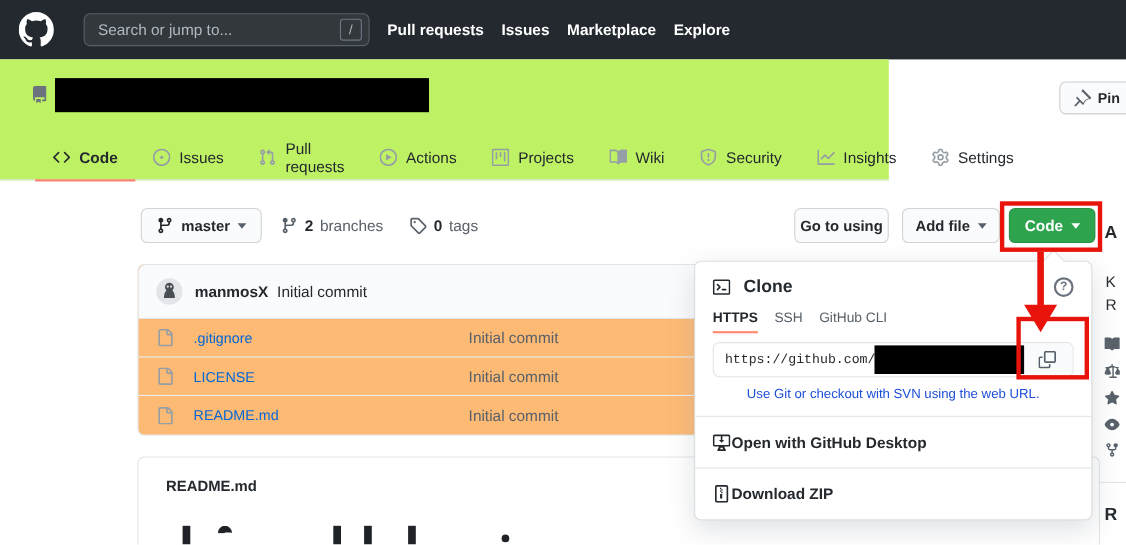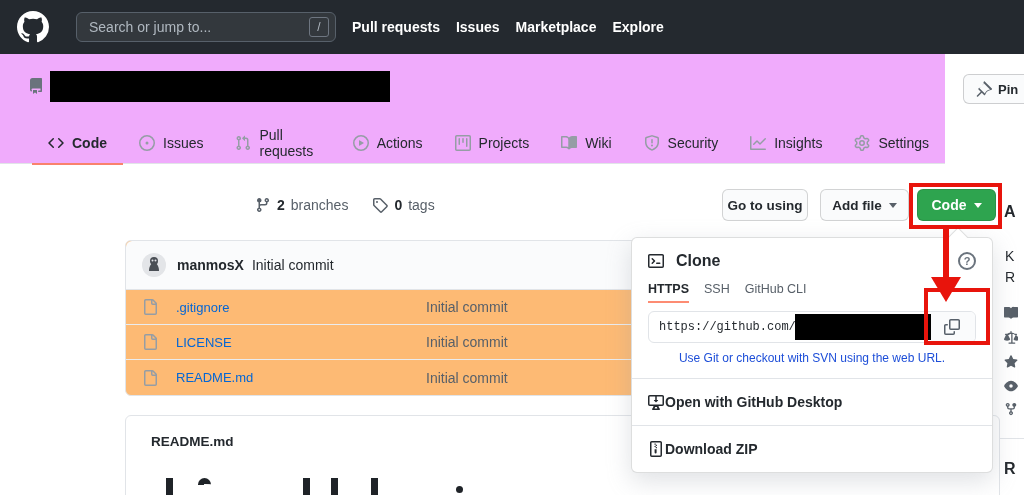--- a/index.html
+++ b/index.html
@@ -12,21 +12,21 @@
   .topbar { position:absolute; left:0; top:0; width:1024px; height:54px; background:#24292f; display:flex; align-items:center; }
   .gh-logo { margin-left:17px; color:#fff; }
   .search-wrap { position:relative; margin-left:27px; width:260px; }
   .search-input { width:260px; height:30px; background:rgba(255,255,255,0.07); border:1px solid #57606a; border-radius:6px; color:#c9d1d9; font-size:14px; padding:0 34px 0 12px; font-family:"Liberation Sans",sans-serif; outline:none; }
   .search-input::placeholder { color:#b0b8c0; }
   .slash-badge { position:absolute; right:7px; top:5px; width:20px; height:20px; border:1px solid #6e7681; border-radius:3px; color:#b0b8c0; font-size:12px; display:flex; align-items:center; justify-content:center; }
   .top-links { display:flex; gap:16px; margin-left:16px; }
   .top-link { color:#fff; font-size:14px; font-weight:700; text-decoration:none; white-space:nowrap; }
 
   
-  .repo-area { position:absolute; left:0; top:54px; width:945px; height:110px; background:#f0abfc; border-bottom:1px solid #e1e4e8; }
+  .repo-area { position:absolute; left:0; top:54px; width:808px; height:110px; background:#bef264; border-bottom:1px solid #e1e4e8; }
   .repo-icon { position:absolute; left:28px; top:24px; color:#6a737d; }
   .repo-name-redaction { position:absolute; left:50px; top:17px; width:340px; height:31px; background:#000; }
   .pin-btn { position:absolute; left:963px; top:20px; height:30px; width:76px; background:#fafbfc; border:1px solid rgba(27,31,35,0.2); border-radius:6px; display:flex; align-items:center; gap:6px; padding:0 12px; font-size:13px; font-weight:600; color:#24292e; cursor:pointer; }
   .pin-btn svg { color:#586069; }
 
   .repo-tabs { position:absolute; left:32px; top:68px; height:42px; display:flex; }
   .repo-tab { display:flex; align-items:center; gap:8px; padding:0 16px; font-size:14px; color:#24292e; cursor:pointer; position:relative; }
   .repo-tab svg { color:#959da5; }
   .repo-tab.active { font-weight:700; }
   .repo-tab.active svg { color:#24292e; }
@@ -204,20 +204,29 @@
         <span>
             <svg width="16" height="16" viewBox="0 0 16 16" fill="currentColor">
               <path d="M8 0a8.2 8.2 0 0 1 .701.031C9.444.095 9.99.645 10.16 1.29l.288 1.107c.018.066.079.158.212.224.231.114.454.243.668.386.123.082.233.09.299.071l1.103-.303c.644-.176 1.392.021 1.82.63.27.385.506.792.704 1.218.315.675.111 1.422-.364 1.891l-.814.806c-.049.048-.098.147-.088.294.016.257.016.515 0 .772-.01.147.038.246.088.294l.814.806c.475.469.679 1.216.364 1.891a7.977 7.977 0 0 1-.704 1.217c-.428.61-1.176.807-1.82.63l-1.102-.302c-.067-.019-.177-.011-.3.071a5.909 5.909 0 0 1-.668.386c-.133.066-.194.158-.211.224l-.29 1.106c-.168.646-.715 1.196-1.458 1.26a8.006 8.006 0 0 1-1.402 0c-.743-.064-1.289-.614-1.458-1.26l-.289-1.106c-.018-.066-.079-.158-.212-.224a5.738 5.738 0 0 1-.668-.386c-.123-.082-.233-.09-.299-.071l-1.103.303c-.644.176-1.392-.021-1.82-.63a8.12 8.12 0 0 1-.704-1.218c-.315-.675-.111-1.422.363-1.891l.815-.806c.05-.048.098-.147.088-.294a6.214 6.214 0 0 1 0-.772c.01-.147-.038-.246-.088-.294l-.815-.806C.635 6.045.431 5.298.746 4.623a7.92 7.92 0 0 1 .704-1.217c.428-.61 1.176-.807 1.82-.63l1.102.302c.067.019.177.011.3-.071.214-.143.437-.272.668-.386.133-.066.194-.158.211-.224l.29-1.106C6.009.645 6.556.095 7.299.03 7.53.01 7.764 0 8 0Zm-.571 1.525c-.036.003-.108.036-.137.146l-.289 1.105c-.147.561-.549.967-.998 1.189-.173.086-.34.183-.5.29-.417.278-.97.423-1.529.27l-1.103-.303c-.109-.03-.175.016-.195.045-.22.312-.412.644-.573.99-.014.031-.021.11.059.19l.815.806c.411.406.562.957.53 1.456a4.709 4.709 0 0 0 0 .582c.032.499-.119 1.05-.53 1.456l-.815.806c-.081.08-.073.159-.059.19.162.346.353.677.573.989.02.03.085.076.195.046l1.102-.303c.56-.153 1.113-.008 1.53.27.161.107.328.204.501.29.447.222.85.629.997 1.189l.289 1.105c.029.109.101.143.137.146a6.6 6.6 0 0 0 1.142 0c.036-.003.108-.036.137-.146l.289-1.105c.147-.561.549-.967.998-1.189.173-.086.34-.183.5-.29.417-.278.97-.423 1.529-.27l1.103.303c.109.029.175-.016.195-.045.22-.313.411-.644.573-.99.014-.031.021-.11-.059-.19l-.815-.806c-.411-.406-.562-.957-.53-1.456a4.709 4.709 0 0 0 0-.582c-.032-.499.119-1.05.53-1.456l.815-.806c.081-.08.073-.159.059-.19a6.464 6.464 0 0 0-.573-.989c-.02-.03-.085-.076-.195-.046l-1.102.303c-.56.153-1.113.008-1.53-.27a4.44 4.44 0 0 0-.501-.29c-.447-.222-.85-.629-.997-1.189l-.289-1.105c-.029-.11-.101-.143-.137-.146a6.6 6.6 0 0 0-1.142 0ZM11 8a3 3 0 1 1-6 0 3 3 0 0 1 6 0ZM9.5 8a1.5 1.5 0 1 0-3.001.001A1.5 1.5 0 0 0 9.5 8Z"></path>
             </svg>
           </span>
         <span>Settings</span>
       </div>
     </nav>
   </div>
 
+  <button class="btn branch-btn">
+    <span>
+        <svg width="16" height="16" viewBox="0 0 16 16" fill="currentColor">
+          <path d="M9.5 3.25a2.25 2.25 0 1 1 3 2.122V6A2.5 2.5 0 0 1 10 8.5H6a1 1 0 0 0-1 1v1.128a2.251 2.251 0 1 1-1.5 0V5.372a2.25 2.25 0 1 1 1.5 0v1.836A2.492 2.492 0 0 1 6 7h4a1 1 0 0 0 1-1v-.628a2.25 2.25 0 0 1-1.5-2.122zM4.25 12a.75.75 0 1 0 0 1.5.75.75 0 0 0 0-1.5zM3.5 3.25a.75.75 0 1 1 1.5 0 .75.75 0 0 1-1.5 0zm8.25-.75a.75.75 0 1 0 0 1.5.75.75 0 0 0 0-1.5z"></path>
+        </svg>
+      </span>
+    <span>master</span>
+    <span class="caret"></span>
+  </button>
 
   <div class="counters">
     <span class="counter">
       <span>
           <svg width="16" height="16" viewBox="0 0 16 16" fill="currentColor">
             <path d="M9.5 3.25a2.25 2.25 0 1 1 3 2.122V6A2.5 2.5 0 0 1 10 8.5H6a1 1 0 0 0-1 1v1.128a2.251 2.251 0 1 1-1.5 0V5.372a2.25 2.25 0 1 1 1.5 0v1.836A2.492 2.492 0 0 1 6 7h4a1 1 0 0 0 1-1v-.628a2.25 2.25 0 0 1-1.5-2.122zM4.25 12a.75.75 0 1 0 0 1.5.75.75 0 0 0 0-1.5zM3.5 3.25a.75.75 0 1 1 1.5 0 .75.75 0 0 1-1.5 0zm8.25-.75a.75.75 0 1 0 0 1.5.75.75 0 0 0 0-1.5z"></path>
           </svg>
         </span>
       <b>2</b>
       <span>branches</span>

